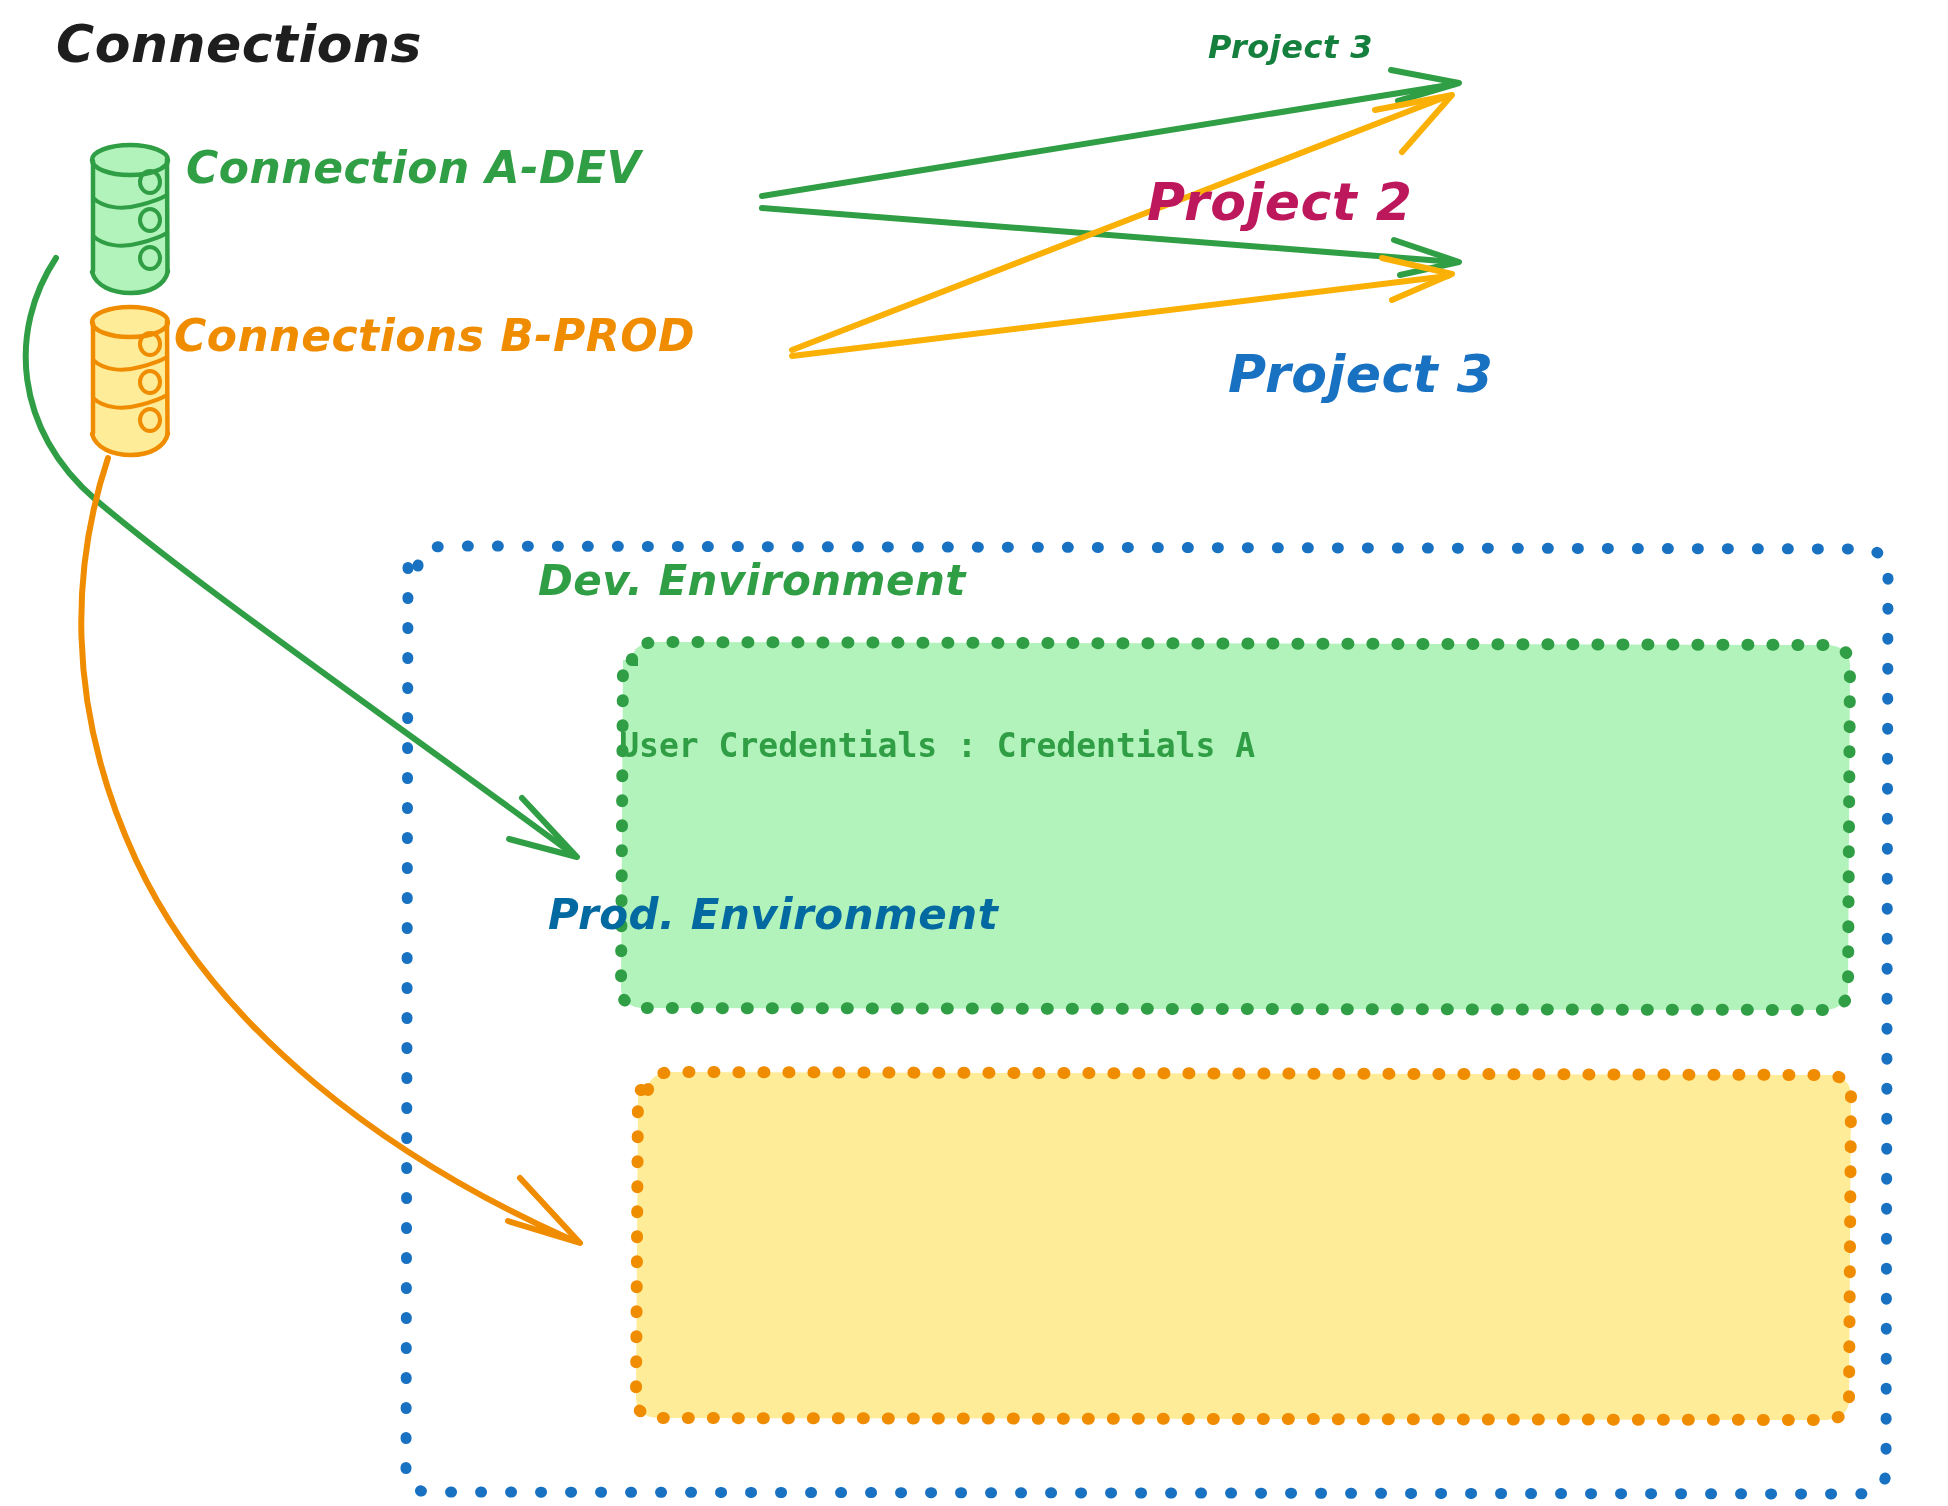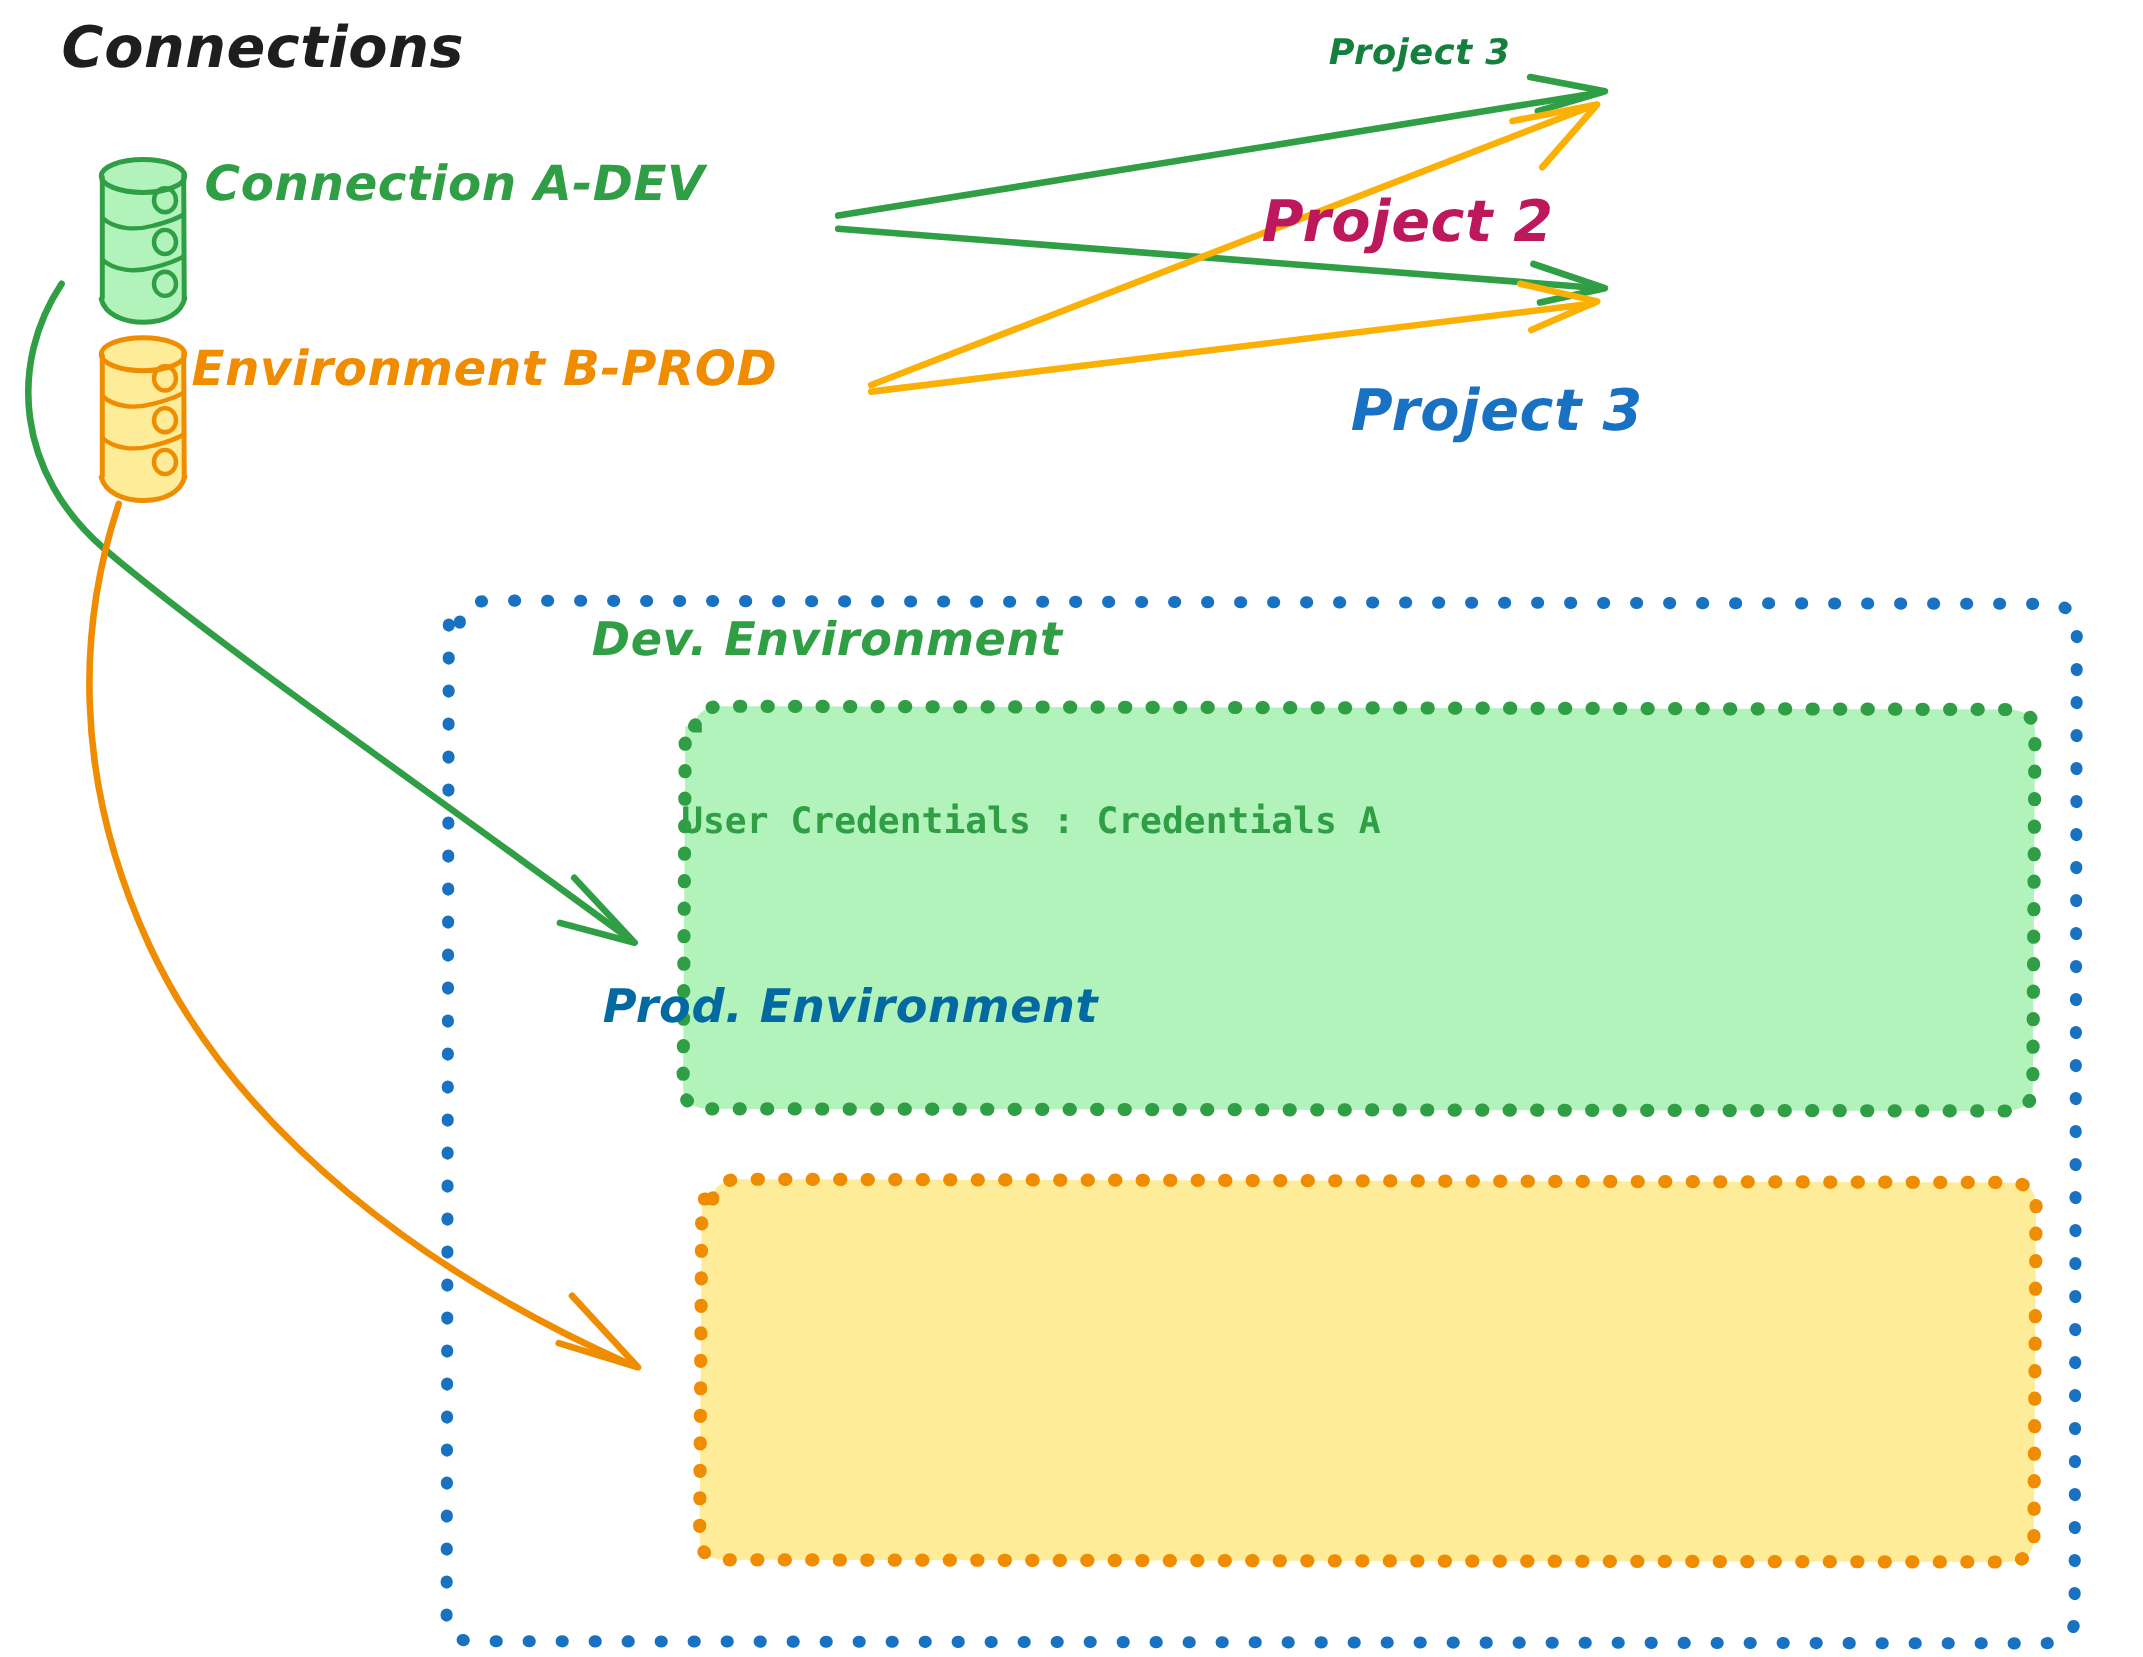--- a/index.html
+++ b/index.html
@@ -237,21 +237,21 @@
                C 216 1032, 392 1160, 572 1240" fill="none" stroke="#f08c00" stroke-width="6" stroke-linecap="round"></path>
       <path d="M 520 1178 L 580 1243 L 508 1221" fill="none" stroke="#f08c00" stroke-width="6" stroke-linecap="round" stroke-linejoin="round"></path>
     </g>
 
   </svg>
 
   <div class="txt hand" id="title-connections">Connections</div>
 
   <div class="txt hand" id="label-conn-a">Connection A-DEV</div>
 
-  <div class="txt hand" id="label-conn-b">Environment B-PROD</div>
+  <div class="txt hand" id="label-conn-b">Connections B-PROD</div>
 
   <div class="txt hand" id="label-project-3">Project 3</div>
 
   <div class="txt hand" id="label-project-2">Project 2</div>
 
   <div class="txt hand" id="label-project-1">Project 3</div>
 
   <div class="txt hand" id="label-dev-env">Dev. Environment</div>
 
   <div class="txt mono" id="label-dev-creds">User Credentials : Credentials A</div>

